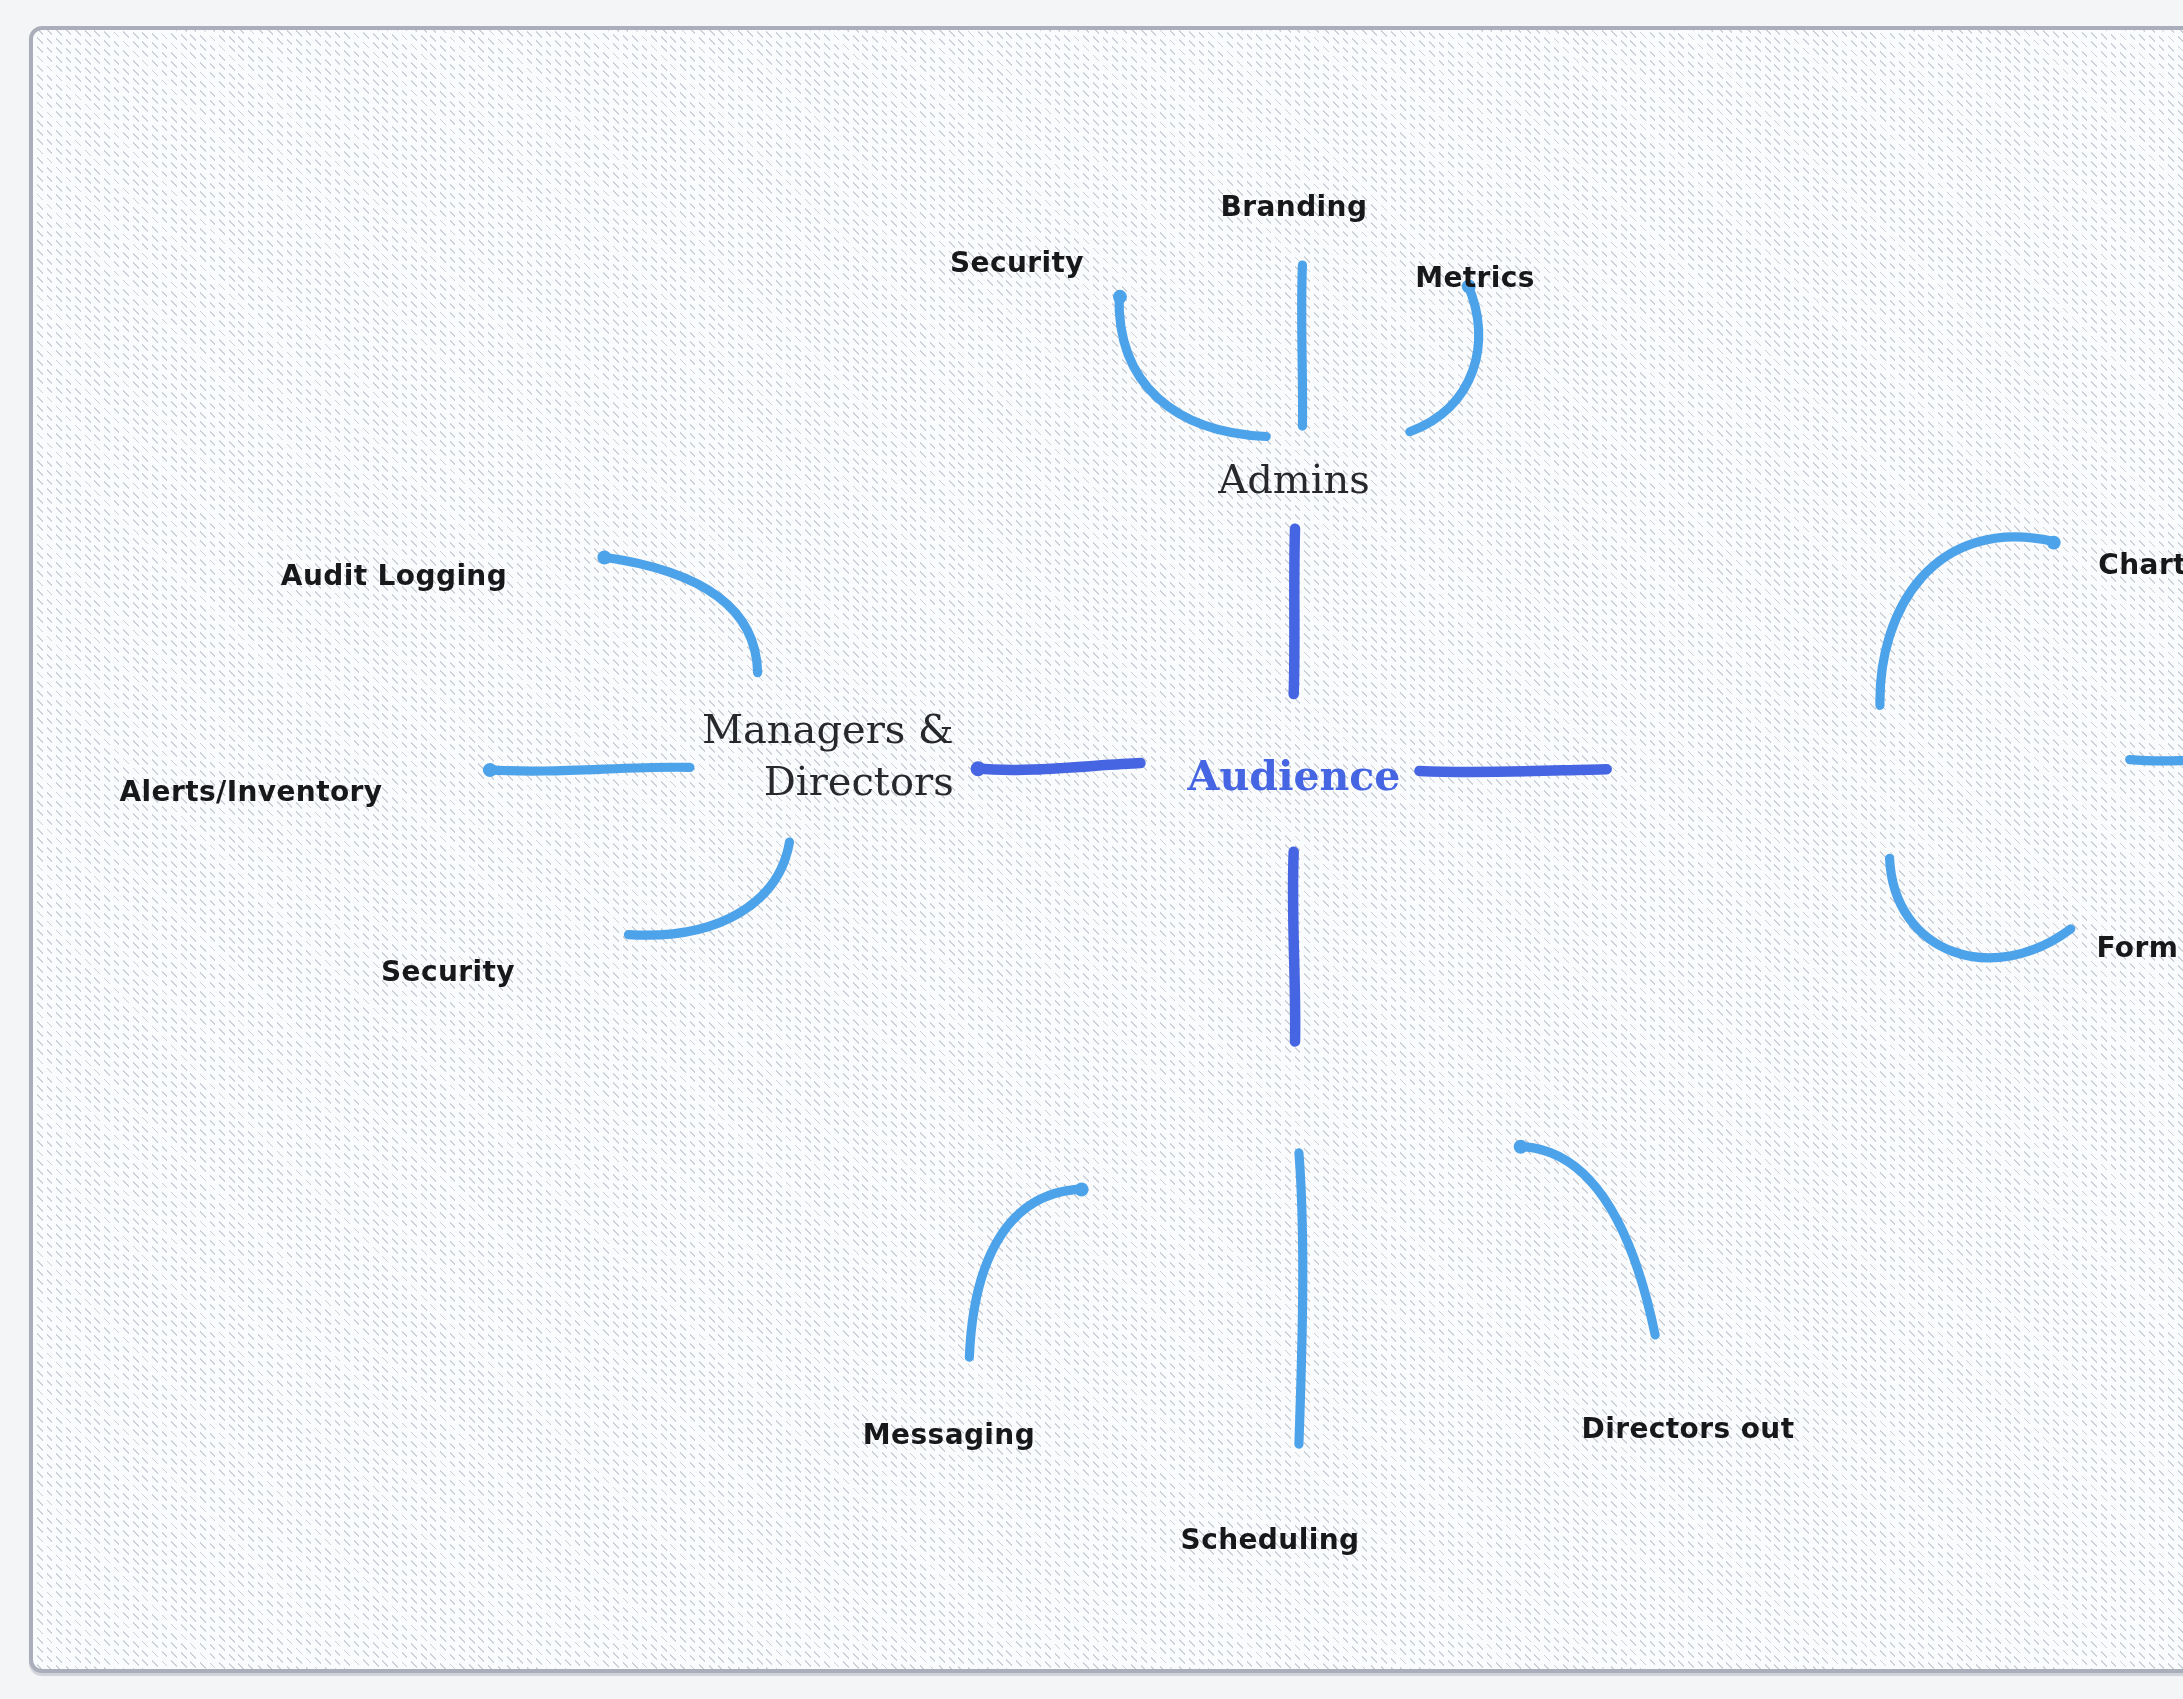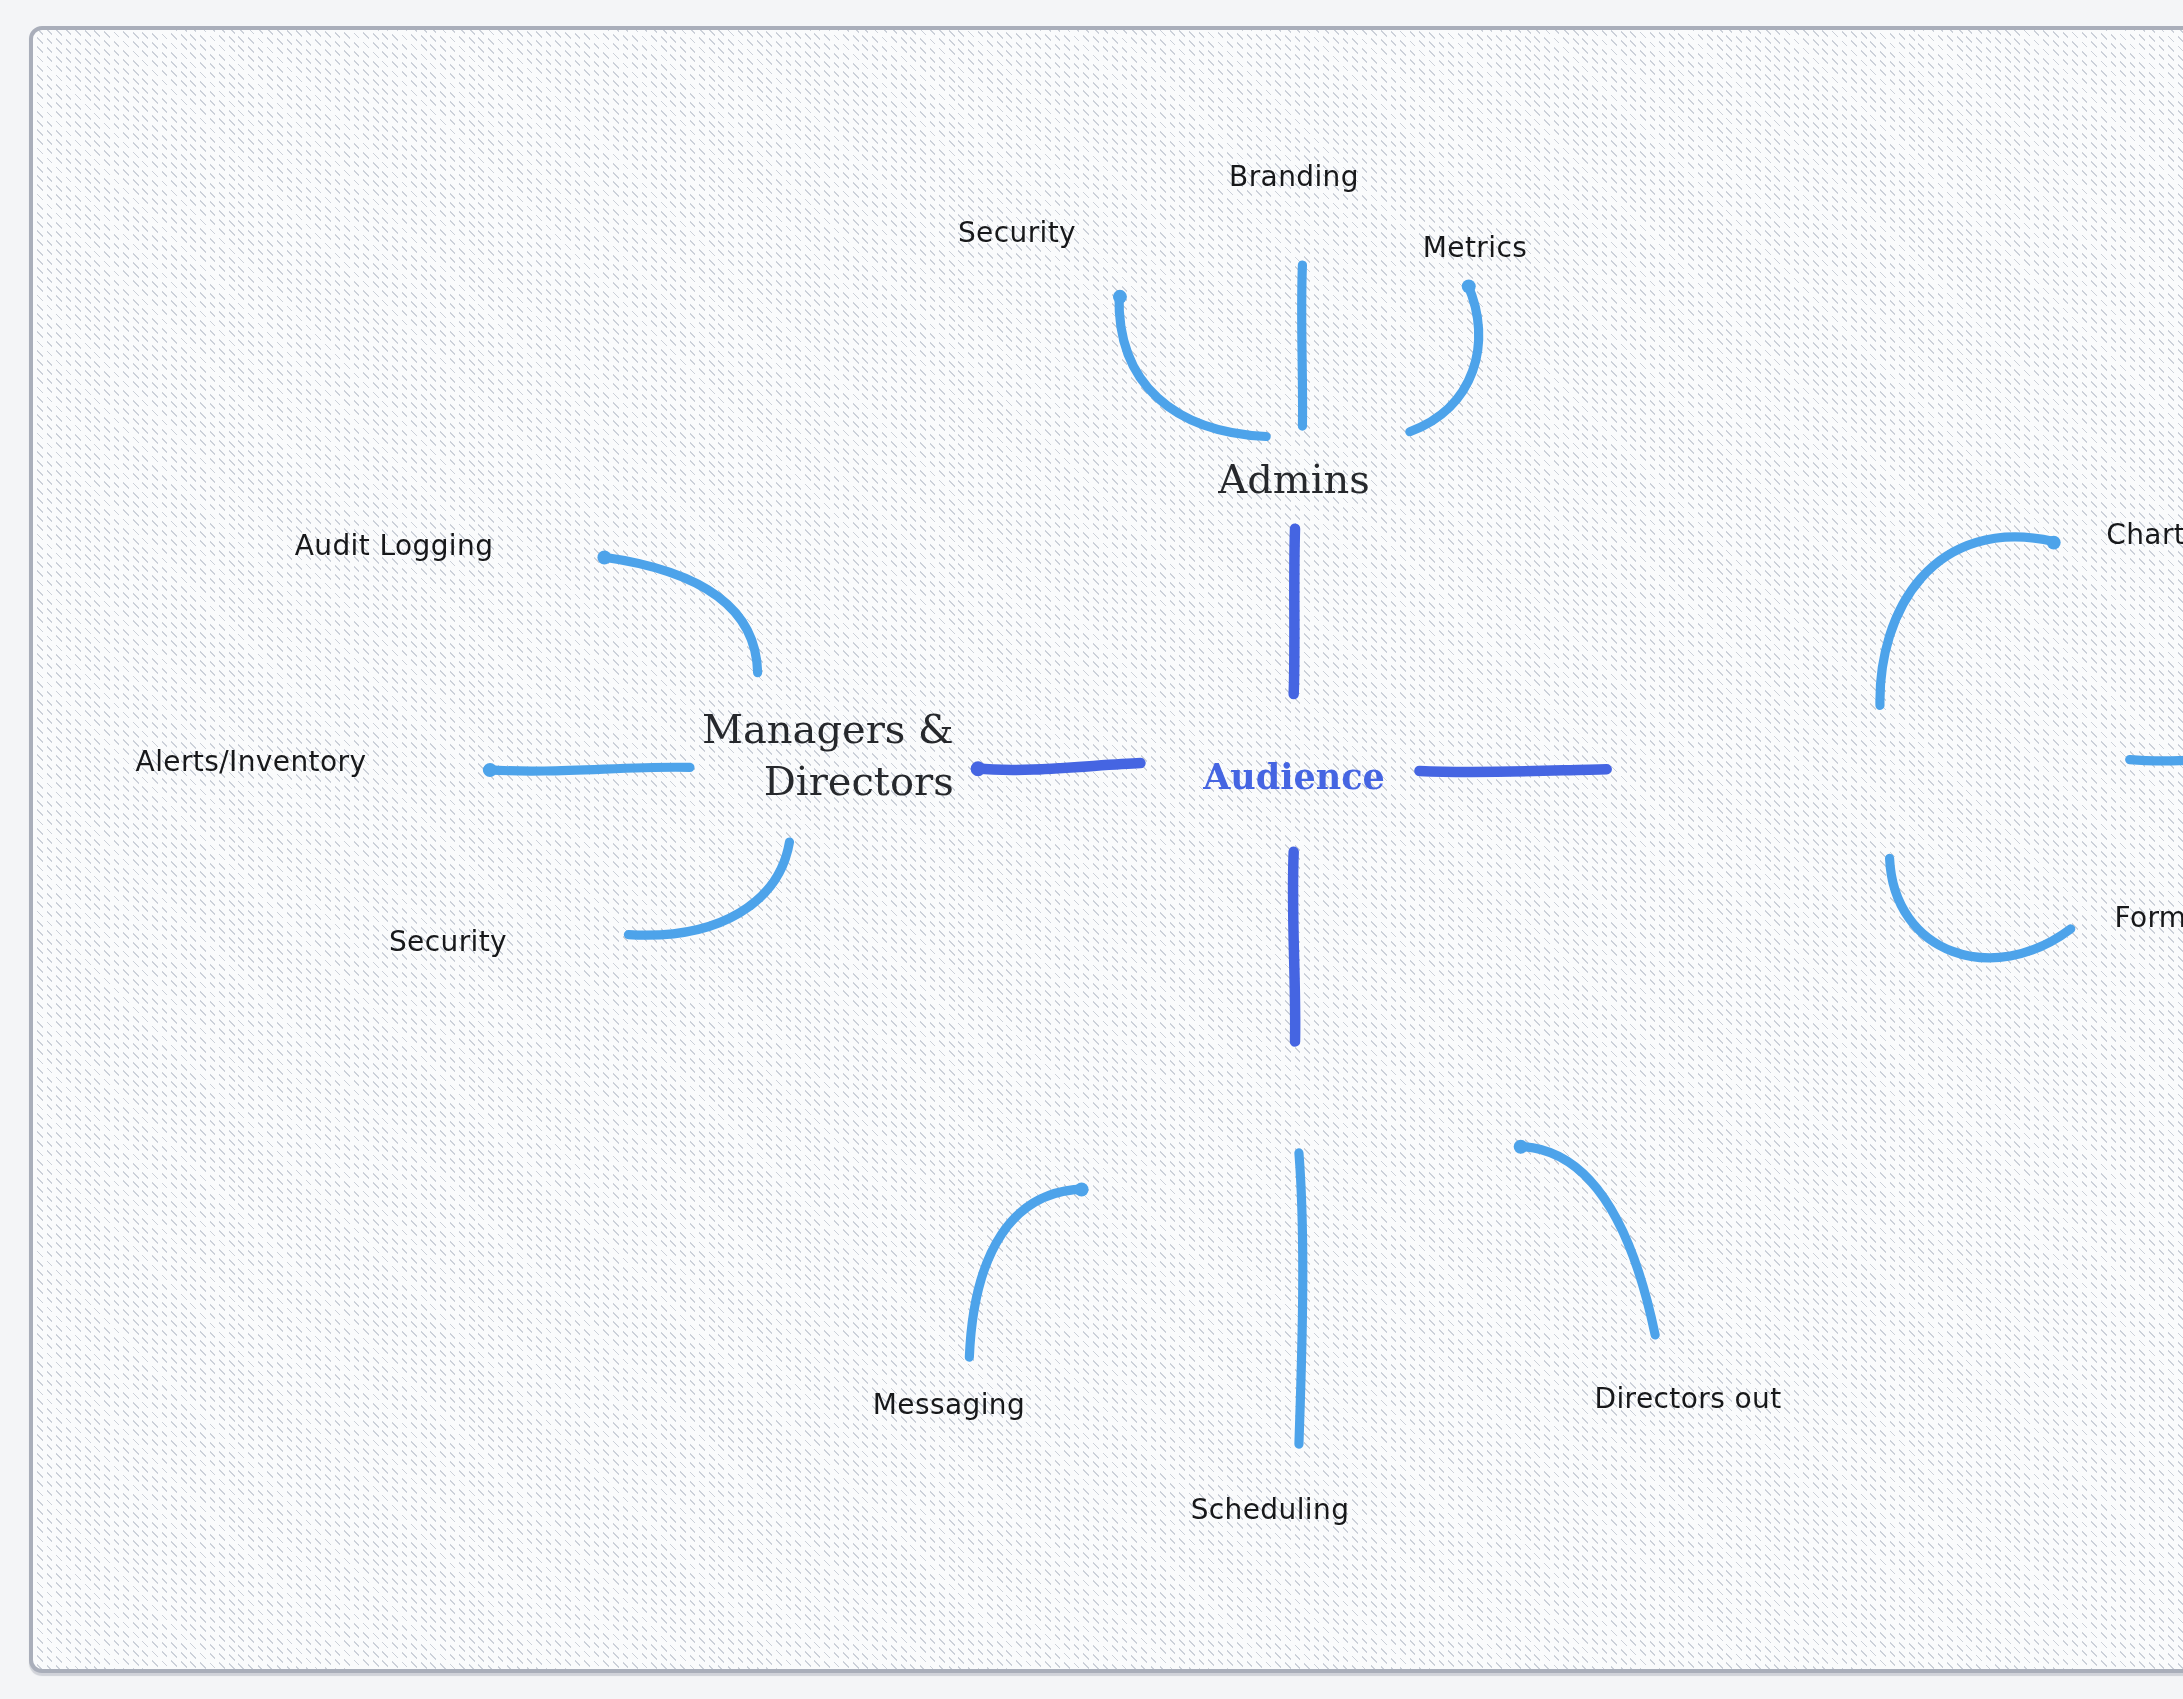--- a/index.html
+++ b/index.html
@@ -38,35 +38,36 @@
   .dot-dark{fill:var(--dark);}
   .dot-light{fill:var(--light);}
   .lbl{
     position:absolute;
     transform:translate(-50%,-50%);
     white-space:pre-line;
     text-align:center;
   }
   .hand{
     font-family:"DejaVu Sans", sans-serif;
-    font-weight:normal;
+    font-weight:bold;
     font-size:28px;
     color:var(--ink);
     letter-spacing:0.4px;
+    margin-top:30px;
   }
   .node{
     font-family:"DejaVu Serif","Liberation Serif",serif;
     font-size:40px;
     color:var(--serif-ink);
     line-height:1.3;
   }
   .center-node{
     font-family:"DejaVu Serif","Liberation Serif",serif;
     font-weight:bold;
-    font-size:35px;
+    font-size:41px;
     color:var(--dark);
   }
   .left-align{transform:translate(0,-50%);text-align:right;}
 </style>
 </head>
 <body>
 
 <div class="stage">
 
   <div class="frame"></div>

